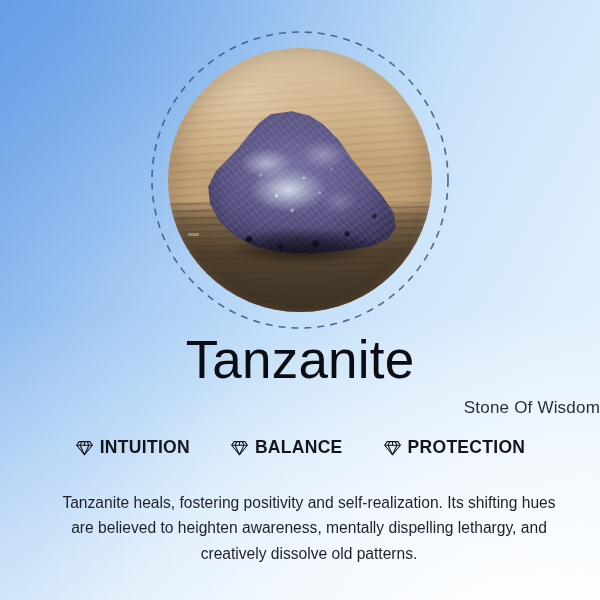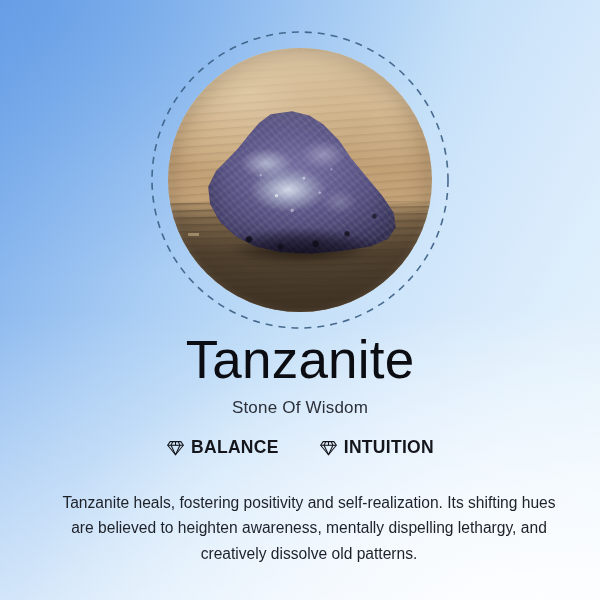--- a/index.html
+++ b/index.html
@@ -241,21 +241,21 @@
     line-height: 1.04;
     color: #0c0d12;
     letter-spacing: 0.2px;
   }
 
   #subtitle {
     position: absolute;
     left: 0;
     right: 0;
     top: 398px;
-    text-align: center;
+    text-align: right;
     font-size: 17px;
     color: #2b2f38;
     letter-spacing: 0.2px;
   }
 
   #attributes {
     position: absolute;
     left: 0;
     right: 0;
     top: 437px;
@@ -332,20 +332,34 @@
 
       <div class="photo-vignette"></div>
     </div>
   </div>
 
   <div id="title">Tanzanite</div>
 
   <div id="subtitle">Stone Of Wisdom</div>
 
   <div id="attributes">
+
+    <div class="attr">
+      <span class="attr-icon">
+        <svg width="19" height="19" viewBox="0 0 24 24" aria-hidden="true">
+          <g fill="none" stroke="#14161c" stroke-width="1.35" stroke-linejoin="round">
+            <path d="M5.2 4.6h13.6l3.1 4.6L12 21.2 2.1 9.2z"></path>
+            <path d="M2.1 9.2h19.8"></path>
+            <path d="M8.6 4.6 6.4 9.2 12 21.2l5.6-12-2.2-4.6"></path>
+            <path d="M12 4.6v4.6"></path>
+          </g>
+        </svg>
+      </span>
+      <span class="attr-label">INTUITION</span>
+    </div>
 
     <div class="attr">
       <span class="attr-icon">
         <svg width="19" height="19" viewBox="0 0 24 24" aria-hidden="true">
           <g fill="none" stroke="#14161c" stroke-width="1.35" stroke-linejoin="round">
             <path d="M5.2 4.6h13.6l3.1 4.6L12 21.2 2.1 9.2z"></path>
             <path d="M2.1 9.2h19.8"></path>
             <path d="M8.6 4.6 6.4 9.2 12 21.2l5.6-12-2.2-4.6"></path>
             <path d="M12 4.6v4.6"></path>
           </g>
@@ -358,21 +372,20 @@
       <span class="attr-icon">
         <svg width="19" height="19" viewBox="0 0 24 24" aria-hidden="true">
           <g fill="none" stroke="#14161c" stroke-width="1.35" stroke-linejoin="round">
             <path d="M5.2 4.6h13.6l3.1 4.6L12 21.2 2.1 9.2z"></path>
             <path d="M2.1 9.2h19.8"></path>
             <path d="M8.6 4.6 6.4 9.2 12 21.2l5.6-12-2.2-4.6"></path>
             <path d="M12 4.6v4.6"></path>
           </g>
         </svg>
       </span>
-      <span class="attr-label">INTUITION</span>
-    </div>
-
+      <span class="attr-label">PROTECTION</span>
+    </div>
 
   </div>
 
   <div id="description">Tanzanite heals, fostering positivity and self-realization. Its shifting hues are believed to heighten awareness, mentally dispelling lethargy, and creatively dissolve old patterns.</div>
 
 </div>
 
 </body></html>

